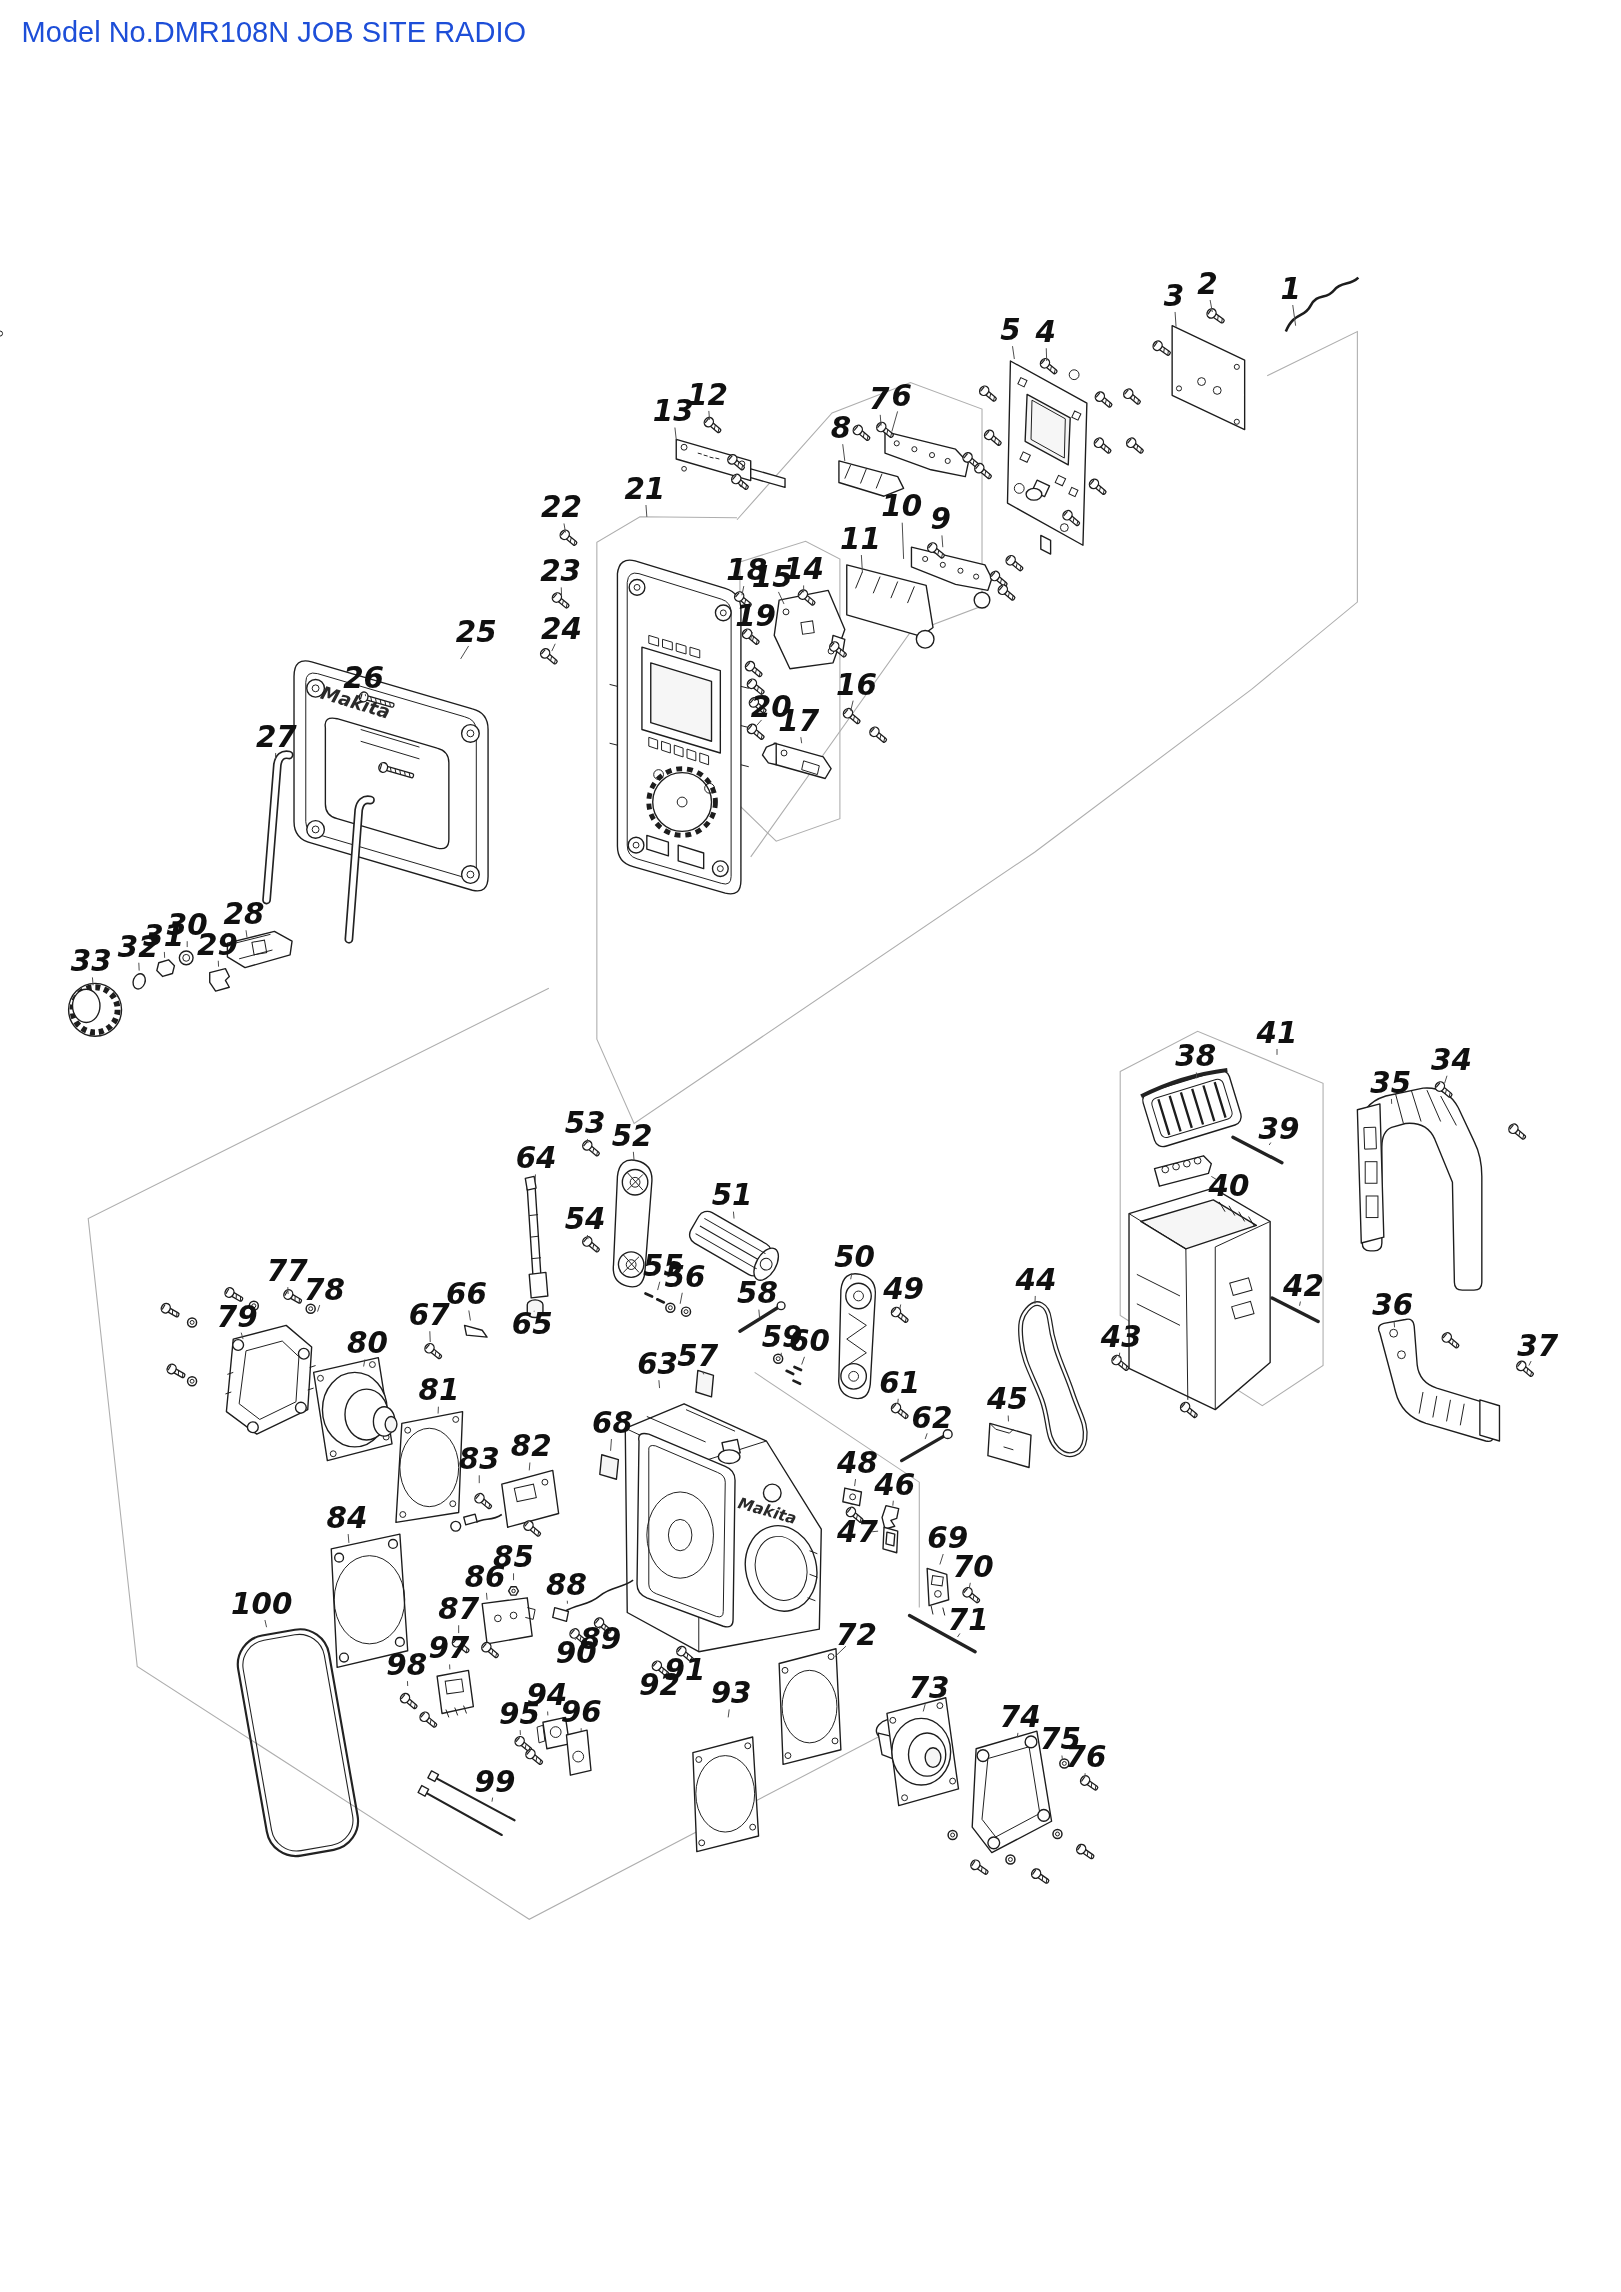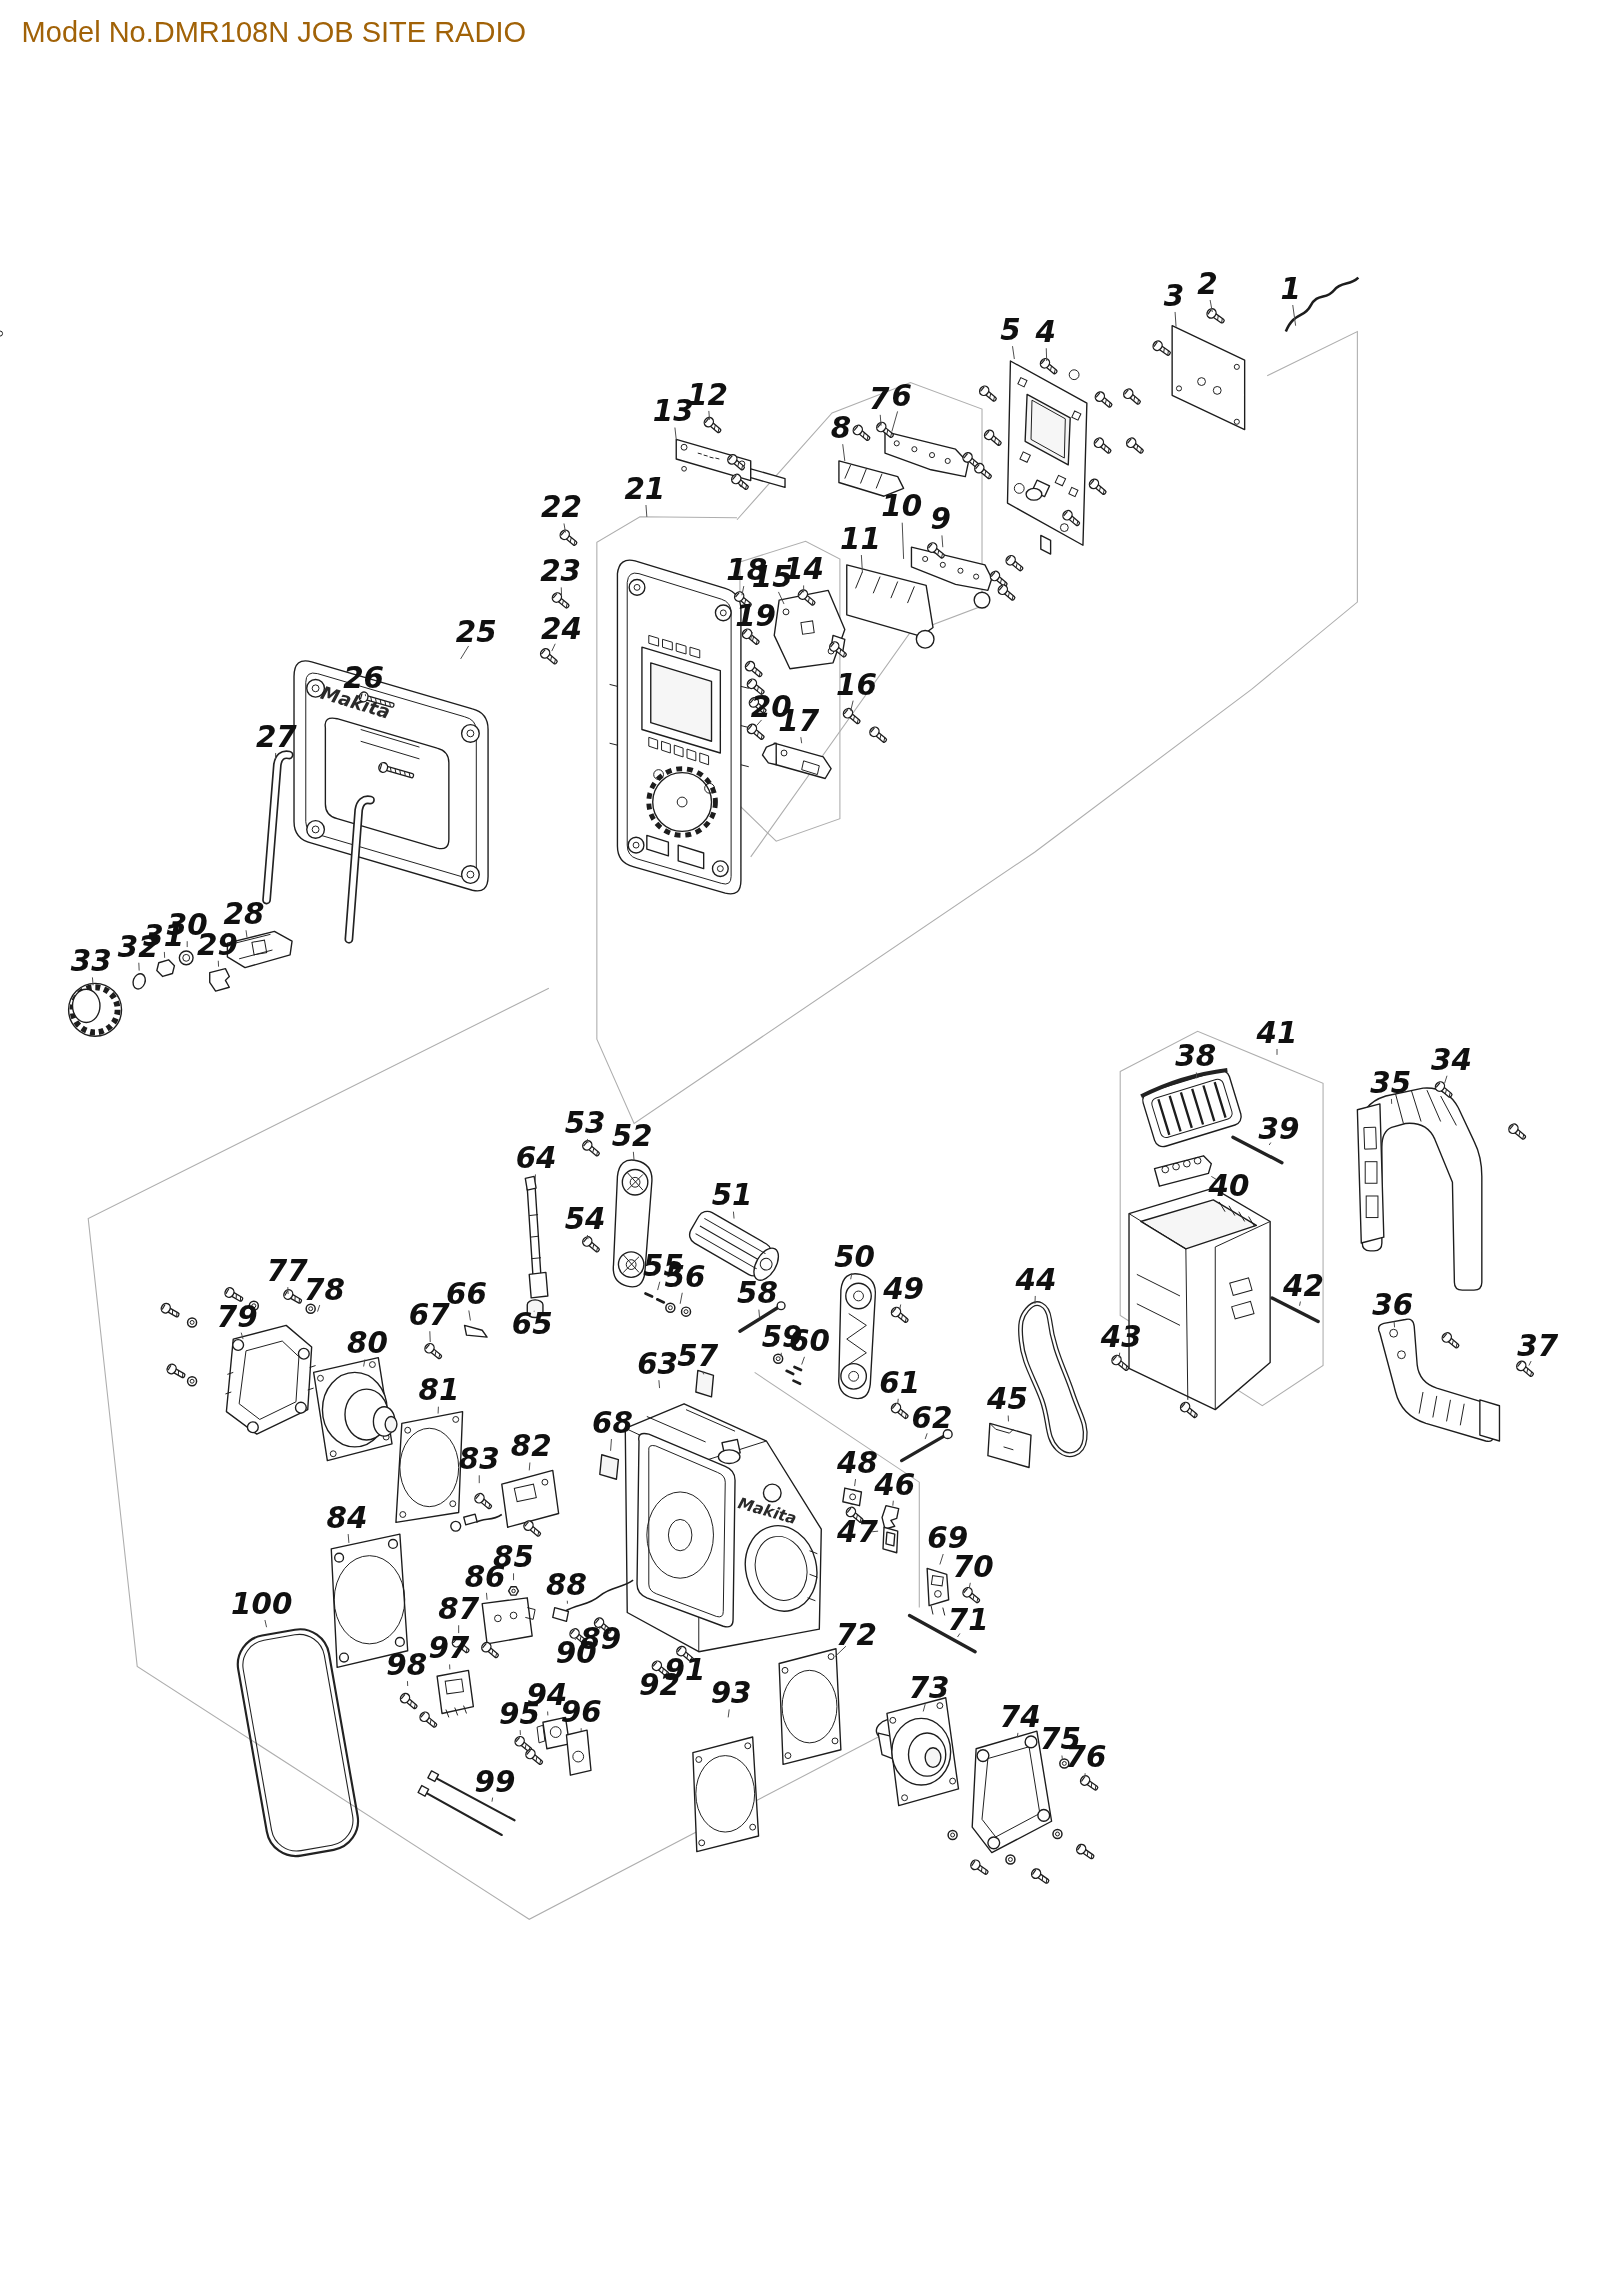--- a/index.html
+++ b/index.html
@@ -1,17 +1,17 @@
 <!DOCTYPE html>
 <html><head>
 <meta charset="utf-8">
 <style>
   html,body{margin:0;padding:0;background:#ffffff;}
   body{width:1621px;height:2293px;position:relative;font-family:"Liberation Sans",sans-serif;overflow:hidden;}
-  .title{position:absolute;left:21.6px;top:15.7px;font-size:29px;color:#a16207;letter-spacing:0;text-align:right;}
+  .title{position:absolute;left:21.6px;top:15.7px;font-size:29px;color:#1d4ed8;letter-spacing:0;text-align:right;}
   svg{position:absolute;left:0;top:0;}
   .ln{stroke:#1d1d1d;stroke-width:1.4;fill:#ffffff;stroke-linejoin:round;}
   .lnf{stroke:#1d1d1d;stroke-width:1.4;fill:#f6f6f6;stroke-linejoin:round;}
   .thin{stroke:#1d1d1d;stroke-width:1;fill:none;}
   .rod{stroke:#222;stroke-width:3.4;stroke-linecap:round;}
   .frame{stroke:#aeaeae;stroke-width:1.1;fill:none;}
   .leader{stroke:#4a4a4a;stroke-width:1;}
   .plabel{font-family:"DejaVu Sans",sans-serif;font-style:italic;font-weight:600;font-size:30px;fill:#101010;}
   .logo{font-family:"DejaVu Sans",sans-serif;font-style:italic;font-weight:bold;fill:#2a2a2a;}
   .hatch{stroke:#1d1d1d;stroke-width:2.4;}

